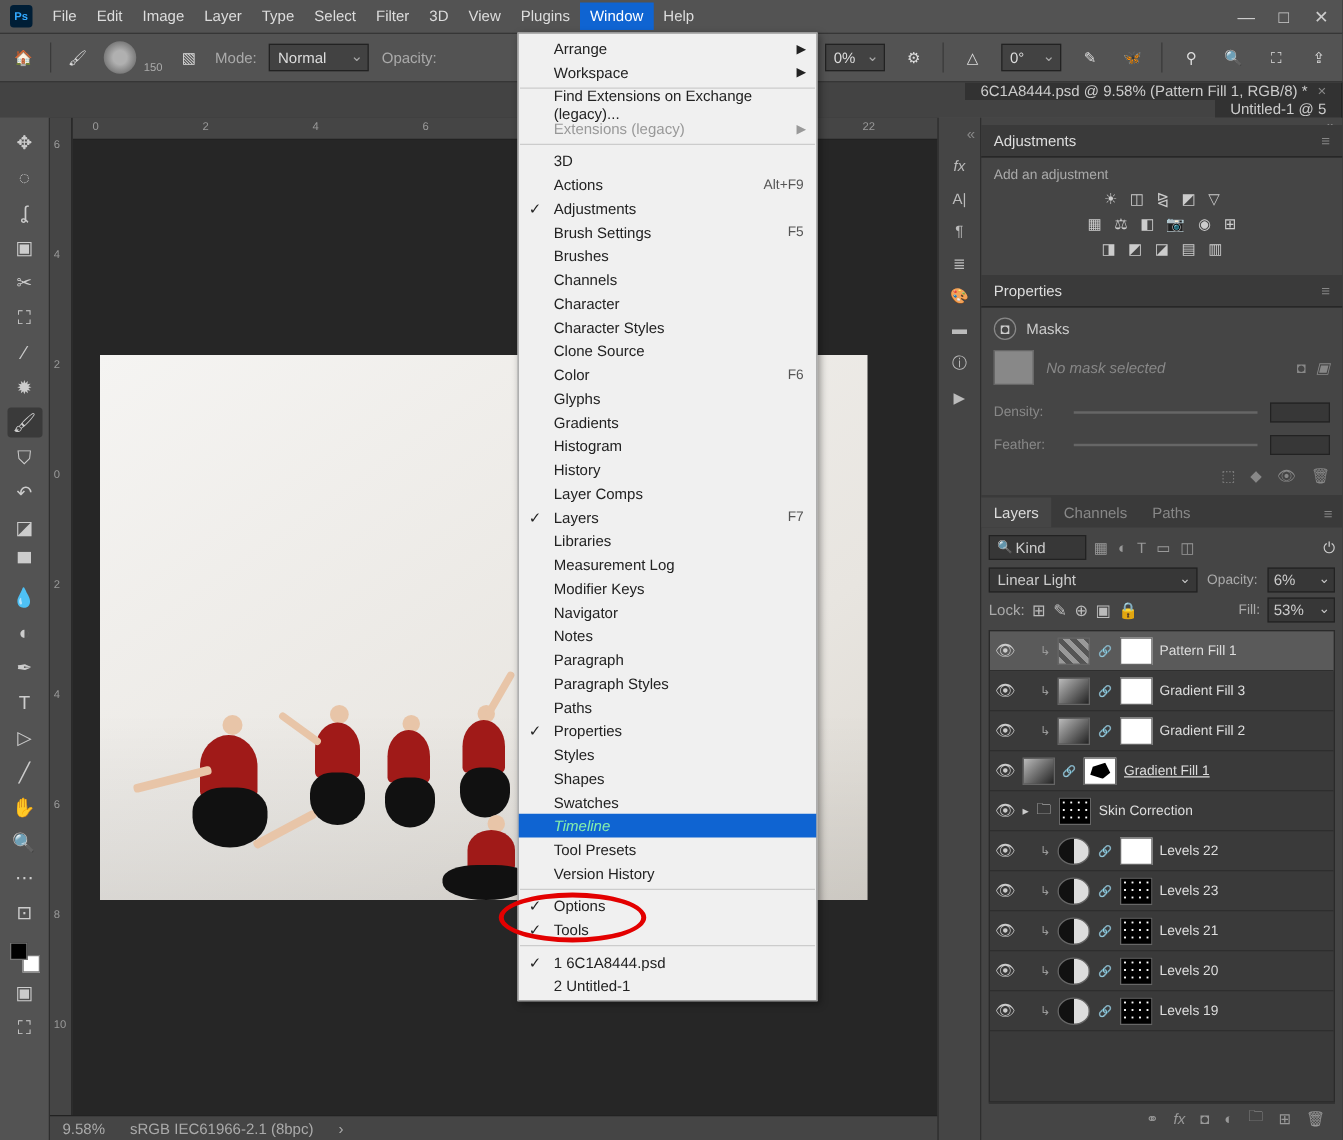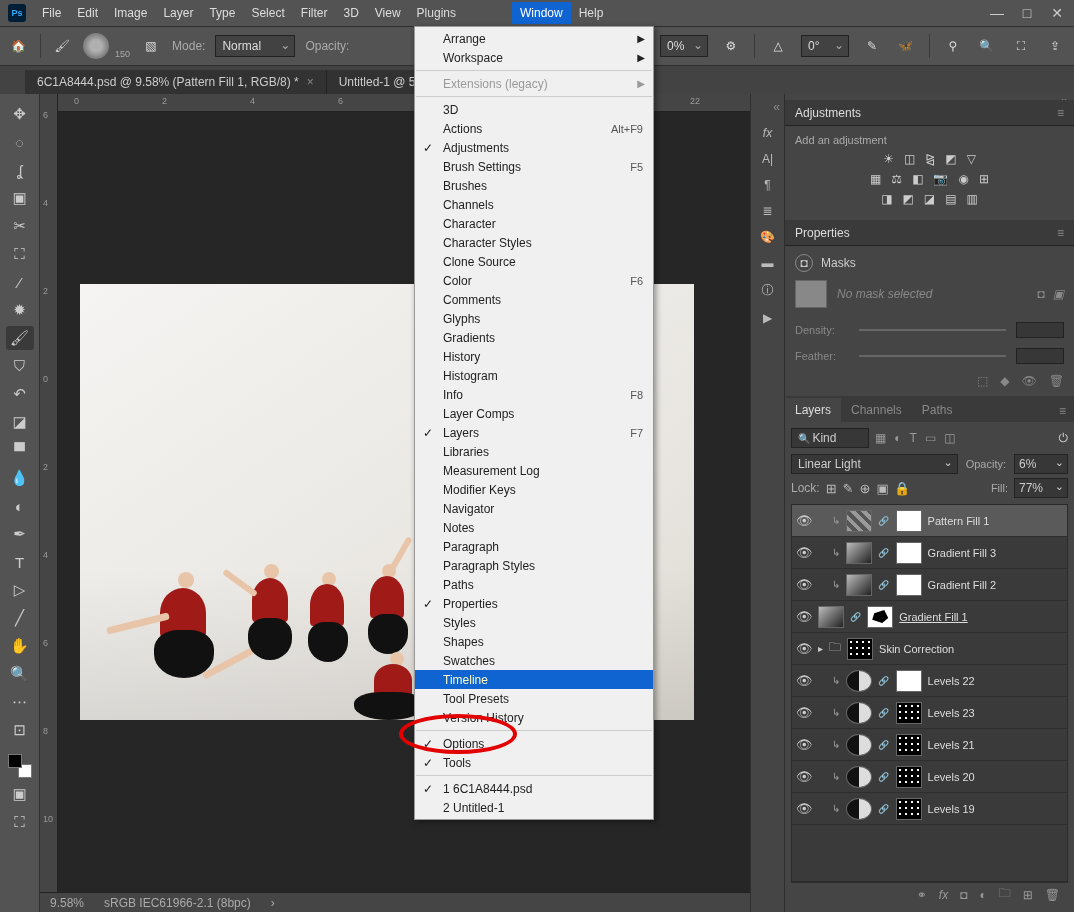--- a/index.html
+++ b/index.html
@@ -1,32 +1,32 @@
 <!DOCTYPE html>
 <html><head>
 <meta charset="utf-8">
 <style>
 * { margin: 0; padding: 0; box-sizing: border-box; font-family: -apple-system, "Segoe UI", Tahoma, sans-serif; font-size: 12px; user-select: none; }
 body { width: 1074px; height: 912px; background: #535353; color: #ccc; overflow: hidden; position: relative; }
 .menubar { height: 26px; background: #535353; display: flex; align-items: center; padding-left: 8px; gap: 2px; position: relative; z-index: 5; }
 .menubar .ps-logo { width: 18px; height: 18px; background: #001e36; border-radius: 3px; display: flex; align-items: center; justify-content: center; color: #31a8ff; font-size: 9px; font-weight: bold; margin-right: 6px; }
 .menubar .menu-item { padding: 4px 8px; color: #ddd; cursor: default; }
-.menubar .menu-item.open { background: #0f64d2; color: #fff; margin-left: 48px; }
+.menubar .menu-item.open { background: #0f64d2; color: #fff; }
 .window-controls { position: absolute; right: 8px; top: 0; height: 26px; display: flex; align-items: center; gap: 12px; color: #ccc; }
 .window-controls span { width: 18px; text-align: center; font-size: 14px; }
 .options-bar { height: 40px; background: #535353; border-top: 1px solid #2e2e2e; border-bottom: 1px solid #2e2e2e; display: flex; align-items: center; padding: 0 8px; gap: 10px; position: relative; z-index: 2; }
 .options-bar .home-icon, .options-bar .ico { width: 22px; height: 22px; display: flex; align-items: center; justify-content: center; color: #ddd; }
 .brush-dot { width: 26px; height: 26px; border-radius: 50%; background: radial-gradient(circle, #b0b0b0 30%, #535353 100%); }
 .brush-size { font-size: 9px; color: #aaa; margin-left: -4px; margin-top: 16px; }
 .opt-label { color: #aaa; }
 .opt-sel { background: #424242; border: 1px solid #222; height: 22px; padding: 0 18px 0 6px; color: #ddd; position: relative; min-width: 80px; display: inline-flex; align-items: center; }
 .opt-sel::after { content: "⌄"; position: absolute; right: 4px; top: 2px; color: #aaa; }
 .opt-small { min-width: 48px; }
 .options-right { margin-left: auto; display: flex; align-items: center; gap: 12px; }
-.tabs { height: 28px; background: #434343; display: flex; align-items: flex-end; padding-left: 25px; position: relative; z-index: 1; }
+.tabs { height: 28px; background: #434343; display: flex; align-items: flex-end; padding-left: 25px; position: relative; z-index: 1; flex-direction: column; }
 .doc-tab { background: #323232; color: #ccc; height: 24px; padding: 0 12px; display: flex; align-items: center; gap: 8px; border-right: 1px solid #222; font-size: 11px; }
 .doc-tab .close-x { color: #888; }
 .workspace { position: absolute; top: 94px; left: 0; right: 0; bottom: 0; display: flex; }
 .tools-left { width: 40px; background: #535353; border-right: 1px solid #2e2e2e; display: flex; flex-direction: column; align-items: center; padding-top: 8px; gap: 4px; }
 .tool-slot { width: 28px; height: 24px; display: flex; align-items: center; justify-content: center; color: #ccc; position: relative; font-size: 15px; }
 .tool-slot.active { background: #3a3a3a; border-radius: 3px; }
 .fgbg { width: 24px; height: 24px; position: relative; margin-top: 8px; }
 .fgbg .bg { position: absolute; right: 0; bottom: 0; width: 14px; height: 14px; background: #fff; border: 1px solid #777; }
 .fgbg .fg { position: absolute; left: 0; top: 0; width: 14px; height: 14px; background: #000; border: 1px solid #777; }
 .canvas-area { flex: 1; background: #262626; position: relative; overflow: hidden; }
@@ -88,21 +88,21 @@
 .thumb.mask-dots { background: #000; position: relative; }
 .thumb.mask-dots::after { content: ""; position: absolute; inset: 0; background: radial-gradient(#fff 1px, transparent 1px); background-size: 6px 6px; }
 .link-ic { color: #ccc; font-size: 11px; }
 .layer-name { color: #ddd; font-size: 11px; flex: 1; white-space: nowrap; overflow: hidden; }
 .layer-name.under { text-decoration: underline; }
 .group-arrow { color: #ccc; font-size: 10px; }
 .layers-footer { height: 24px; display: flex; align-items: center; justify-content: flex-end; gap: 12px; padding: 0 8px; color: #999; font-size: 13px; border-top: 1px solid #2e2e2e; }
 
 .dropdown { position: absolute; top: 26px; left: 414px; width: 240px; background: #f0f0f0; color: #222; border: 1px solid #999; box-shadow: 2px 2px 6px rgba(0,0,0,0.4); z-index: 100; padding: 2px 0; }
 .dropdown .row { height: 19px; display: flex; align-items: center; padding: 0 26px 0 28px; position: relative; font-size: 12px; }
-.dropdown .row.selected { background: #0f64d2; color: #fef9c3; }
+.dropdown .row.selected { background: #0f64d2; color: #86efac; font-style: italic; }
 .dropdown .row.disabled { color: #999; }
 .dropdown .row .chk { position: absolute; left: 8px; }
 .dropdown .row .arrow { position: absolute; right: 8px; font-size: 10px; }
 .dropdown .row .sc { position: absolute; right: 10px; color: #555; font-size: 11px; }
 .dropdown .sep { height: 1px; background: #ccc; margin: 3px 1px; }
 .red-circle { position: absolute; border: 4px solid #e30000; border-radius: 50%; width: 118px; height: 40px; pointer-events: none; z-index: 101; }
 .sep-v { width: 1px; height: 24px; background: #3a3a3a; }
 </style>
 </head>
 <body>
@@ -382,21 +382,21 @@
       </div>
       <div class="lock-row">
         <span>Lock:</span>
         <span class="mini">⊞</span>
         <span class="mini">✎</span>
         <span class="mini">⊕</span>
         <span class="mini">▣</span>
         <span class="mini">🔒</span>
         <span style="margin-left:auto;" class="op-lbl">Fill:</span>
         <div class="op-val">
-            <span>77%</span>
+            <span>53%</span>
           </div>
       </div>
       <div class="layers-list" id="layers-list">
           <div class="layer-row selected">
             <div class="eye">👁</div>
             <div style="width: 8px;"></div>
             <span style="color: rgb(153, 153, 153); font-size: 10px;">↳</span>
             <div class="thumb pat"></div>
             <span class="link-ic" style="font-size: 9px;">🔗</span>
             <div class="thumb mask"></div>
@@ -496,20 +496,23 @@
 <div class="dropdown" id="dropdown">
     <div class="row">
       <span>Arrange</span>
       <span class="arrow">▶</span>
     </div>
     <div class="row">
       <span>Workspace</span>
       <span class="arrow">▶</span>
     </div>
     <div class="sep"></div>
+    <div class="row">
+      <span>Find Extensions on Exchange (legacy)...</span>
+    </div>
     <div class="row disabled">
       <span>Extensions (legacy)</span>
       <span class="arrow">▶</span>
     </div>
     <div class="sep"></div>
     <div class="row">
       <span>3D</span>
     </div>
     <div class="row">
       <span>Actions</span>
@@ -536,37 +539,30 @@
       <span>Character Styles</span>
     </div>
     <div class="row">
       <span>Clone Source</span>
     </div>
     <div class="row">
       <span>Color</span>
       <span class="sc">F6</span>
     </div>
     <div class="row">
-      <span>Comments</span>
-    </div>
-    <div class="row">
       <span>Glyphs</span>
     </div>
     <div class="row">
       <span>Gradients</span>
     </div>
     <div class="row">
+      <span>Histogram</span>
+    </div>
+    <div class="row">
       <span>History</span>
-    </div>
-    <div class="row">
-      <span>Histogram</span>
-    </div>
-    <div class="row">
-      <span>Info</span>
-      <span class="sc">F8</span>
     </div>
     <div class="row">
       <span>Layer Comps</span>
     </div>
     <div class="row">
       <span class="chk">✓</span>
       <span>Layers</span>
       <span class="sc">F7</span>
     </div>
     <div class="row">

